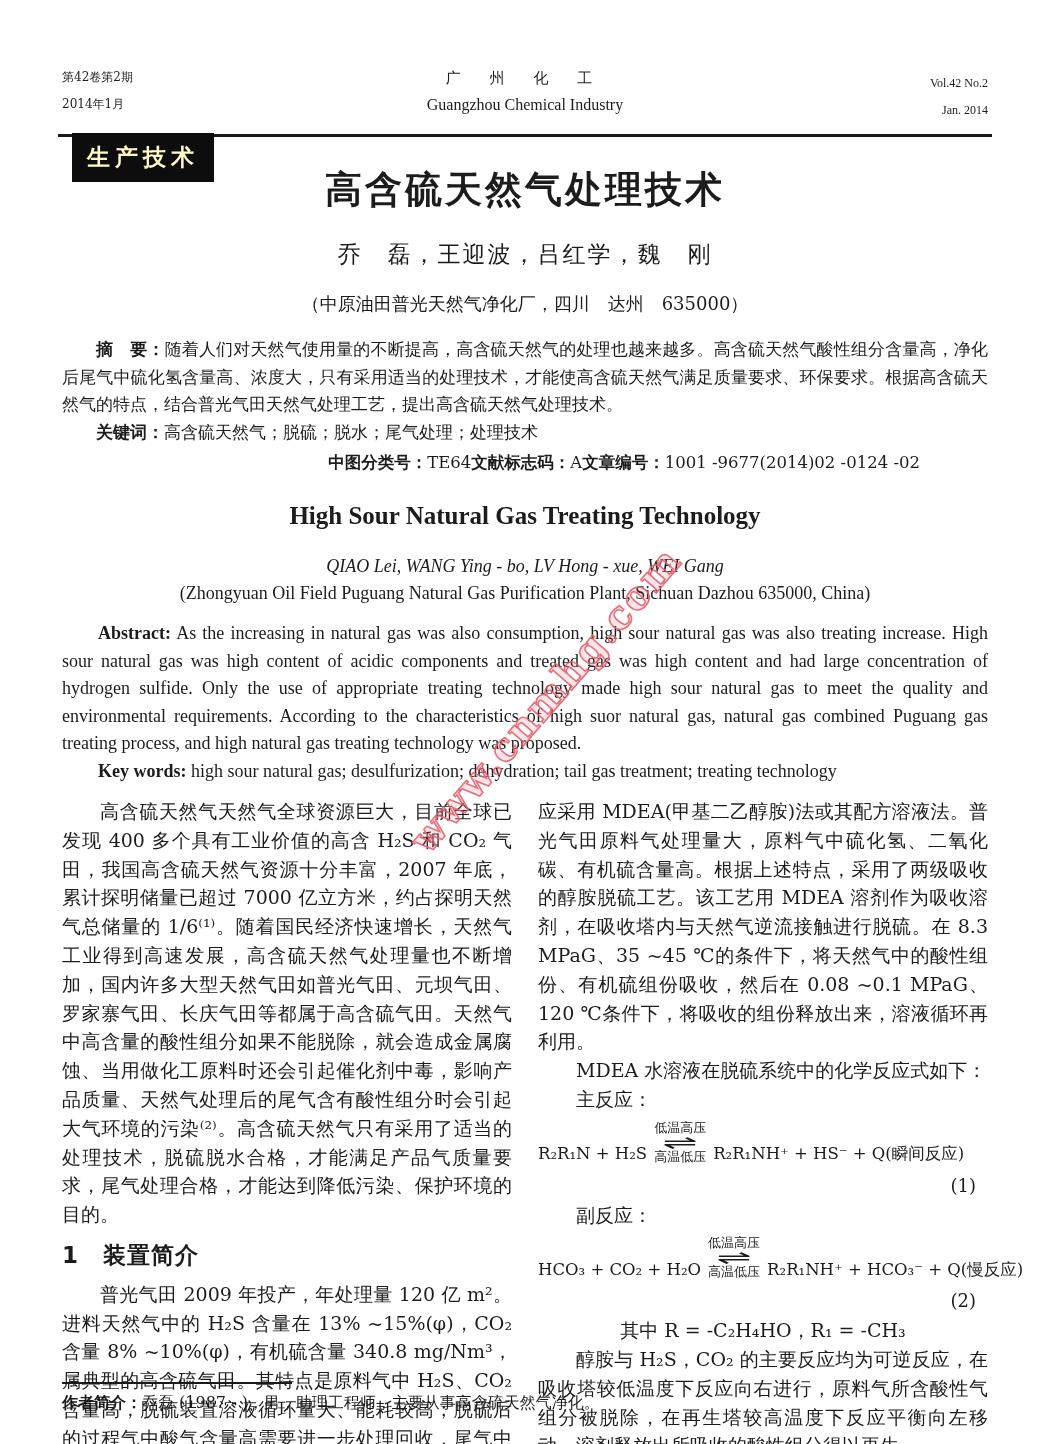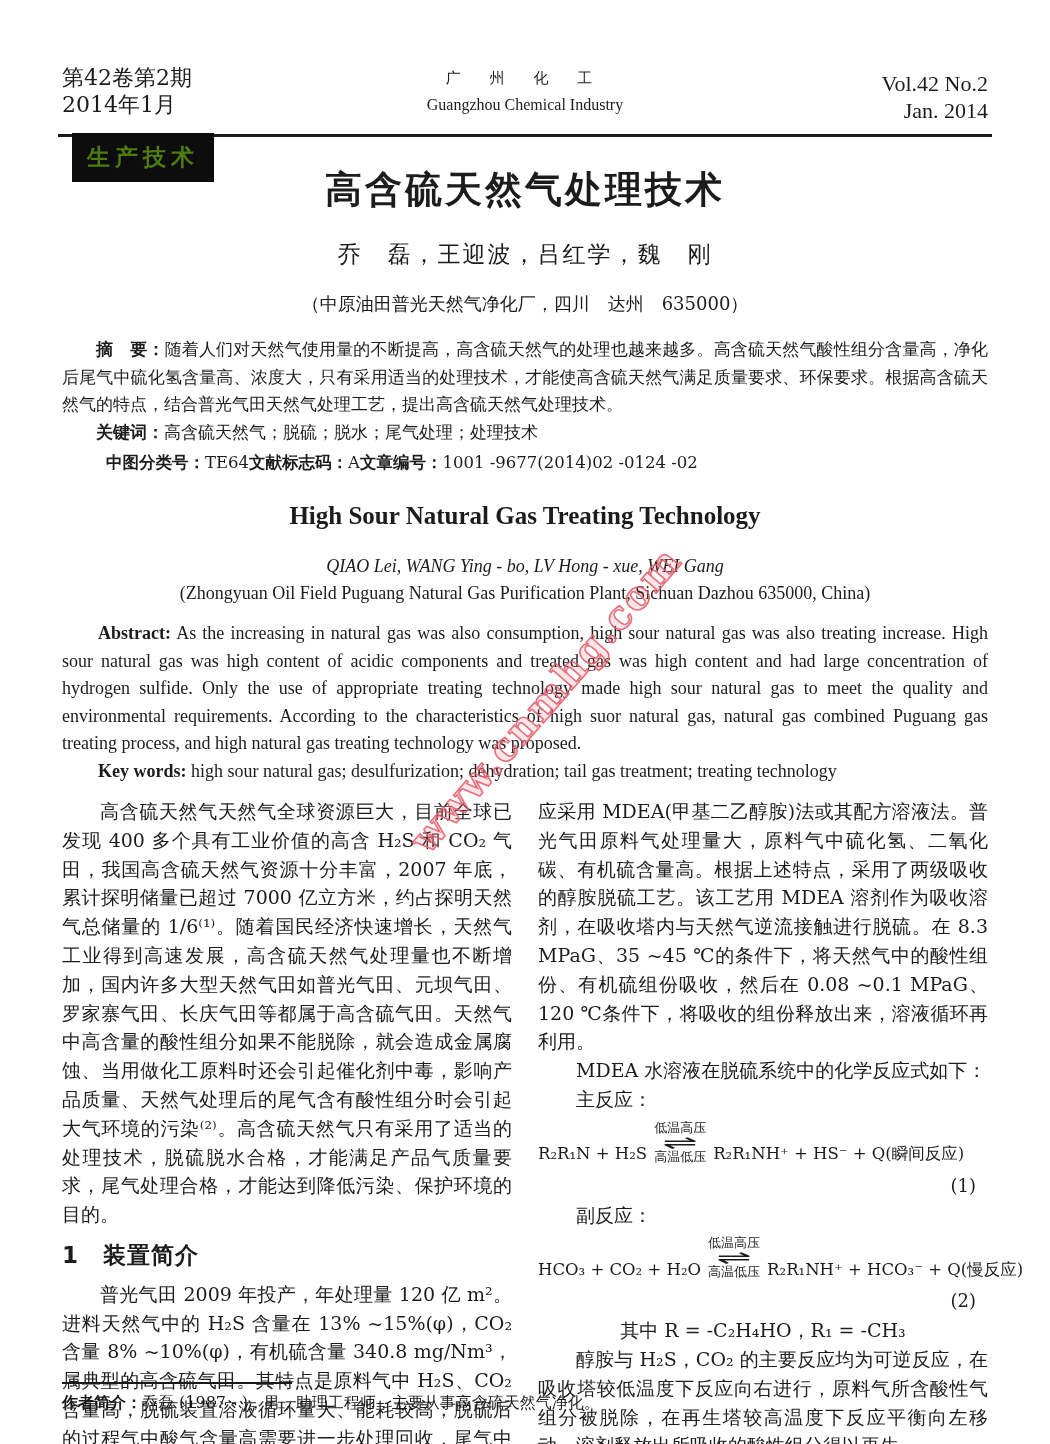--- a/index.html
+++ b/index.html
@@ -7,42 +7,42 @@
     position:relative; width:1050px; height:1444px; margin:0 auto;
     background:#ffffff; color:#1c1c1c; overflow:hidden;
     font-family:"DejaVu Serif","Liberation Serif",serif;
   }
   .sans{font-family:"DejaVu Sans","Liberation Sans",sans-serif;}
   .en{font-family:"Liberation Serif","DejaVu Serif",serif;}
 
   
   .header{display:flex; justify-content:space-between; align-items:flex-start;
           padding:64px 62px 0 62px;}
-  .header .h-left,.header .h-right{width:210px; font-size:22px; line-height:27px;}
+  .header .h-left,.header .h-right{width:210px; font-size:12px; line-height:27px;}
   .header .h-right{text-align:right;margin-top:6px;}
   .header .h-center{flex:1; text-align:center;}
   .jr-name-cn{font-size:15px; letter-spacing:12px; line-height:28px;}
   .jr-name-en{font-size:16px; line-height:25px;}
   .rule{margin:10px 58px 0 58px; border-top:3px solid #1a1a1a; height:0;}
 
   
   .tag{position:absolute; left:72px; top:133px; background:var(--tag_bg,#0d0d0d);
-       color:#4d7c0f; font-size:23px; font-weight:bold; letter-spacing:5px;
+       color:#fef9c3; font-size:23px; font-weight:bold; letter-spacing:5px;
        padding:9px 15px;}
   .title-cn{text-align:center; font-size:37px; font-weight:bold; letter-spacing:3px;
             margin:28px 0 0 0;}
   .authors-cn{text-align:center; font-size:23px; margin-top:24px; letter-spacing:2px;}
   .affil-cn{text-align:center; font-size:18px; margin-top:22px;}
 
   
   .cn-abstract{margin:20px 62px 0 62px; font-size:17px; line-height:27.5px;
                text-align:justify; text-indent:2em;}
   .cn-keywords{margin:0 62px; font-size:17px; line-height:27.5px; text-indent:2em;}
   .blab{font-weight:bold; font-family:"DejaVu Sans","Liberation Sans",sans-serif;}
-  .meta-row{display:flex; justify-content:flex-start;
+  .meta-row{display:flex; justify-content:flex-end;
             margin:3px 130px 0 106px; font-size:16.5px; line-height:27px; white-space:nowrap;}
 
   
   .title-en{text-align:center; font-size:25px; font-weight:bold; margin-top:26px;}
   .authors-en{text-align:center; font-size:18px; font-style:italic; margin-top:26px;}
   .affil-en{text-align:center; font-size:18px; margin-top:6px;}
   .en-abstract{margin:16px 62px 0 62px; font-size:18px; line-height:27.5px;
                text-align:justify; text-indent:2em;}
   .en-keywords{margin:0 62px; font-size:18px; line-height:27.5px; text-indent:2em;}
 

